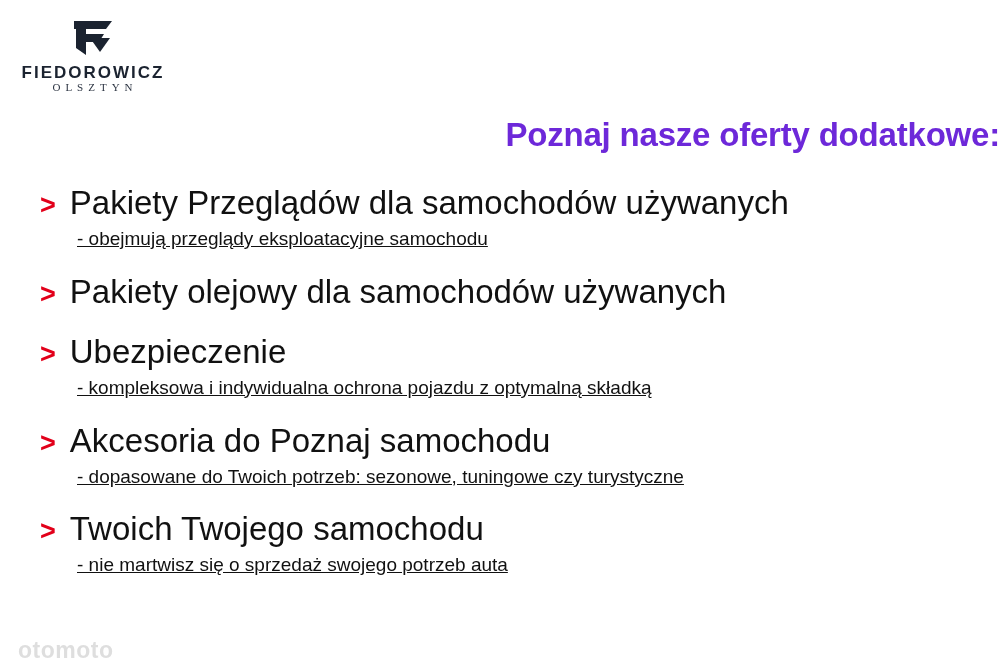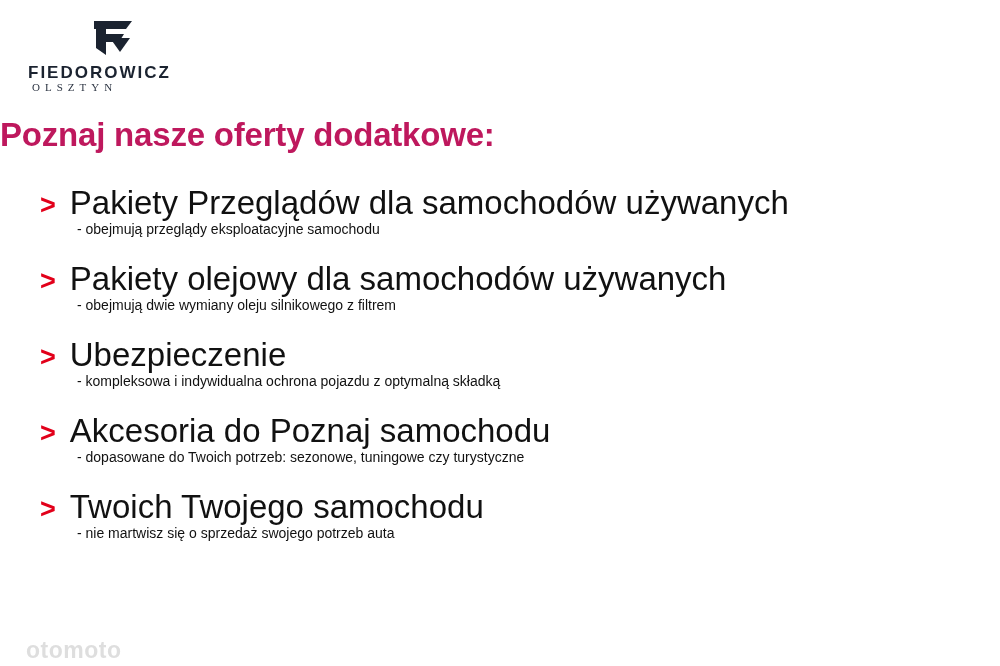--- a/index.html
+++ b/index.html
@@ -18,24 +18,24 @@
   .slide {
     position: relative;
     width: 1000px;
     height: 666px;
     box-sizing: border-box;
   }
 
   
   .logo-block {
     position: absolute;
-    left: 28px;
+    left: 8px;
     top: 18px;
     width: 170px;
-    text-align: left;
+    text-align: center;
   }
   .logo-mark {
     width: 46px;
     height: 40px;
     margin: 0 auto 6px auto;
     position: relative;
   }
   .logo-mark svg { display: block; }
   .logo-name {
     font-family: "Liberation Sans", sans-serif;
@@ -52,24 +52,24 @@
     color: #2c3442;
     padding-left: 4px;
   }
 
   
   .slide-title {
     position: absolute;
     top: 116px;
     left: 0;
     width: 1000px;
-    text-align: left;
+    text-align: right;
     font-size: 33px;
     font-weight: bold;
-    color: #be185d;
+    color: #6d28d9;
     letter-spacing: -0.2px;
   }
 
   
   .offers {
     position: absolute;
     top: 186px;
     left: 40px;
     width: 930px;
   }
@@ -87,30 +87,32 @@
     font-size: 27px;
     line-height: 1;
     flex: 0 0 auto;
   }
   .offer-title {
     font-size: 33px;
     color: #111111;
     line-height: 1.06;
   }
   .offer-desc {
-    font-size: 14px;
+    font-size: 19px;
     color: #111111;
     margin-left: 37px;
+    margin-top: 7px;
     line-height: 1.15;
+    text-decoration: underline;
   }
 
   
   .watermark {
     position: absolute;
-    left: 26px;
+    left: 18px;
     bottom: 2px;
     font-size: 23px;
     font-weight: bold;
     color: #d9d9d9;
     letter-spacing: 0.5px;
     opacity: 0.85;
   }
 </style>
 </head>
 <body>
@@ -139,21 +141,20 @@
         <span class="offer-title">Pakiety Przeglądów dla samochodów używanych</span>
       </div>
       <div class="offer-desc">- obejmują przeglądy eksploatacyjne samochodu</div>
     </div>
 
     <div class="offer">
       <div class="offer-head">
         <span class="chevron">&gt;</span>
         <span class="offer-title">Pakiety olejowy dla samochodów używanych</span>
       </div>
-      <div class="offer-desc">- obejmują dwie wymiany oleju silnikowego z filtrem</div>
     </div>
 
     <div class="offer">
       <div class="offer-head">
         <span class="chevron">&gt;</span>
         <span class="offer-title">Ubezpieczenie</span>
       </div>
       <div class="offer-desc">- kompleksowa i indywidualna ochrona pojazdu z optymalną składką</div>
     </div>
 

